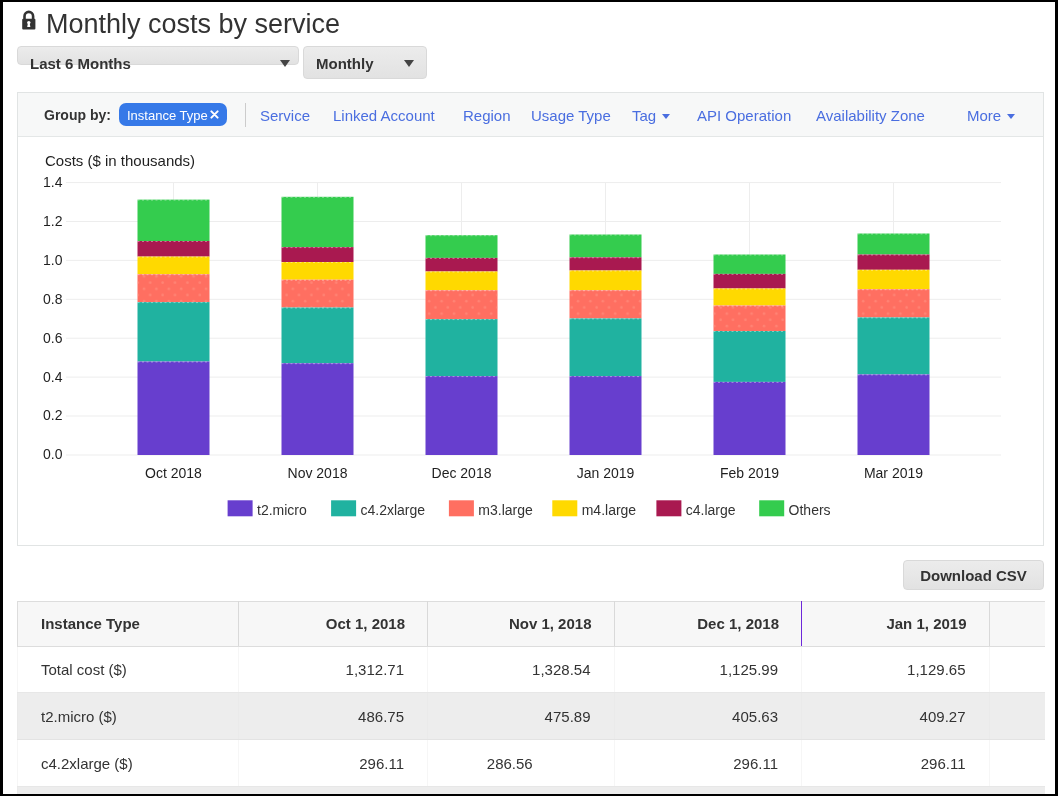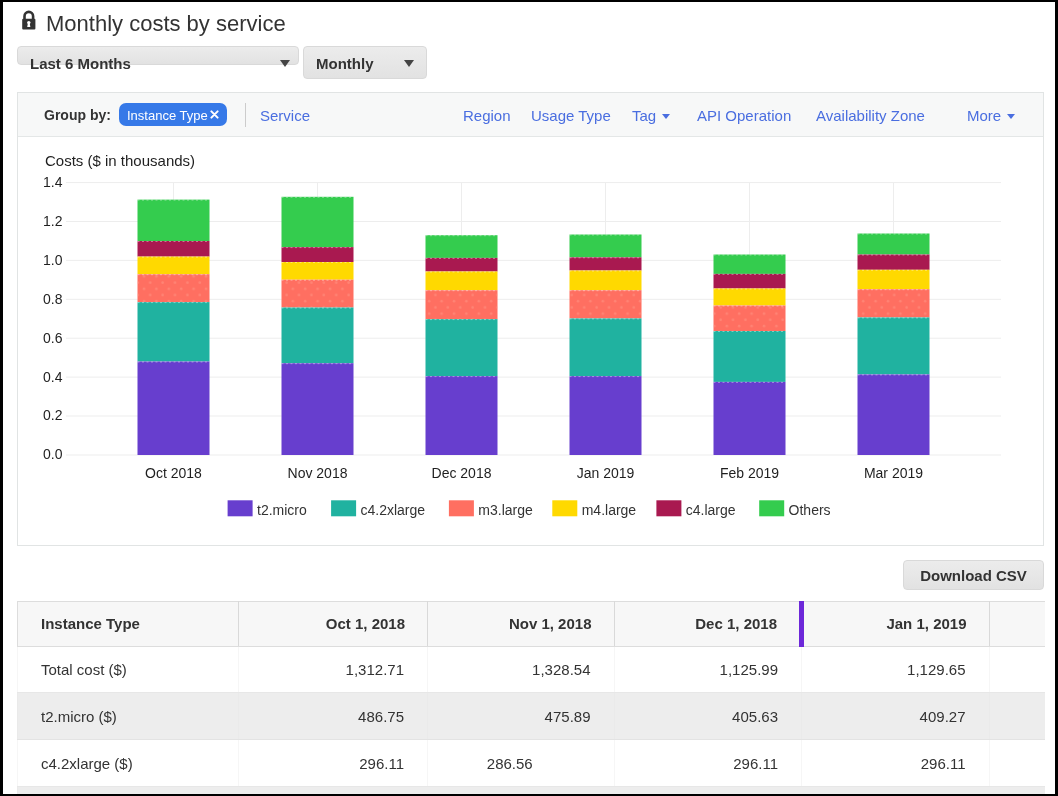--- a/index.html
+++ b/index.html
@@ -1,21 +1,21 @@
 <!DOCTYPE html>
 <html><head>
 <meta charset="utf-8">
 <style>
   html,body{margin:0;padding:0;}
   body{width:1058px;height:796px;overflow:hidden;background:#fff;
        font-family:"Liberation Sans", sans-serif;}
   .page{position:absolute;left:0;top:0;width:1058px;height:796px;overflow:hidden;}
   .frame{position:absolute;inset:0;border-style:solid;border-color:#000;border-width:2px 3px 2px 3px;z-index:90;pointer-events:none;}
   .abs{position:absolute;}
-  .title{left:46px;top:9.5px;font-size:22px;line-height:28px;color:#333;letter-spacing:0;}
+  .title{left:46px;top:9.5px;font-size:27px;line-height:28px;color:#333;letter-spacing:0;}
   .btn{box-sizing:border-box;border-radius:4px;background:linear-gradient(#ececec,#e2e2e2);
        border:1px solid #d9d9d9;color:#333;font-weight:bold;font-size:15px;}
   .caret{display:inline-block;width:0;height:0;border-left:5.5px solid transparent;
          border-right:5.5px solid transparent;border-top:7px solid #444;vertical-align:middle;}
   .bcaret{position:absolute;top:13px;}
   .grouplink{position:absolute;top:0;line-height:45px;color:#4a6ee0;font-size:15px;white-space:nowrap;}
   .lcaret{display:inline-block;width:0;height:0;border-left:4.5px solid transparent;
           border-right:4.5px solid transparent;border-top:5.5px solid #4a6ee0;vertical-align:2px;margin-left:6px;}
 </style>
 </head>
@@ -44,20 +44,21 @@
   <div class="abs" style="left:18px;top:93px;width:1025px;height:44px;background:#f7f8f8;border-bottom:1px solid #e4e7e7;box-sizing:border-box;">
     <div class="abs" style="left:26px;top:0;line-height:44px;font-weight:bold;font-size:14px;color:#333;">Group by:</div>
     <div class="abs" style="left:101px;top:10px;width:108px;height:23px;background:#3679e8;border-radius:7px;color:#fff;">
       <span style="position:absolute;left:8px;top:4.5px;font-size:13px;">Instance Type</span>
       <svg style="position:absolute;right:8.5px;top:7px" width="9" height="9" viewBox="0 0 9 9">
         <path d="M1.4 1.4 L7.6 7.6 M7.6 1.4 L1.4 7.6" stroke="#fff" stroke-width="2" stroke-linecap="round"></path>
       </svg>
     </div>
     <div class="abs" style="left:227px;top:10px;width:1px;height:24px;background:#ccc;"></div>
     <div class="grouplink" style="left:242px;">Service</div>
+    <div class="grouplink" style="left:315px;">Linked Account</div>
     <div class="grouplink" style="left:445px;">Region</div>
     <div class="grouplink" style="left:513px;">Usage Type</div>
     <div class="grouplink" style="left:614px;">Tag<span class="lcaret"></span></div>
     <div class="grouplink" style="left:798px;">Availability Zone</div>
     <div class="grouplink" style="left:679px;">API Operation</div>
     <div class="grouplink" style="left:949px;">More<span class="lcaret"></span></div>
   </div>
 
   <svg class="abs" style="left:17px;top:137px;" width="1027" height="409" viewBox="0 0 1027 409">
     <defs>
@@ -212,21 +213,21 @@
           <col style="width:186.5px">
         <col style="width:187.5px">
           <col style="width:187.5px">
           <col style="width:56.5px">
       </colgroup>
       <tbody>
           <tr style="height:44.5px;background:#f7f7f7;font-weight:bold;">
         <td style="border:1px solid #ddd;border-right:1px solid #d9d9d9;padding:0 0 0 23px;">Instance Type</td>
         <td style="border:1px solid #ddd;border-left:none;border-right:1px solid #d9d9d9;text-align:right;padding-right:22px;">Oct 1, 2018</td>
         <td style="border:1px solid #ddd;border-left:none;border-right:1px solid #d9d9d9;text-align:right;padding-right:22px;">Nov 1, 2018</td>
-        <td style="border:1px solid #ddd;border-left:none;border-right:5px solid #6d28d9;text-align:right;padding-right:22px;">Dec 1, 2018</td>
+        <td style="border:1px solid #ddd;border-left:none;border-right:1px solid #6d28d9;text-align:right;padding-right:22px;">Dec 1, 2018</td>
         <td style="border:1px solid #ddd;border-left:none;border-right:1px solid #d9d9d9;text-align:right;padding-right:22px;">Jan 1, 2019</td>
         <td style="border:1px solid #ddd;border-left:none;"></td>
       </tr>
       <tr style="height:46.9px;background:#fff;">
         <td style="border:1px solid #f6f6f6;border-top:none;border-bottom:1px solid #e7e7e7;padding-left:23px;">Total cost ($)</td>
         <td style="border:1px solid #f6f6f6;border-top:none;border-bottom:1px solid #e7e7e7;text-align:right;padding-right:23px;">1,312.71</td>
         <td style="border:1px solid #f6f6f6;border-top:none;border-bottom:1px solid #e7e7e7;text-align:right;padding-right:23px;">1,328.54</td>
         <td style="border:1px solid #f6f6f6;border-top:none;border-bottom:1px solid #e7e7e7;text-align:right;padding-right:23px;">1,125.99</td>
         <td style="border:1px solid #f6f6f6;border-top:none;border-bottom:1px solid #e7e7e7;text-align:right;padding-right:23px;">1,129.65</td>
         <td style="border:1px solid #f6f6f6;border-top:none;border-bottom:1px solid #e7e7e7;"></td>

